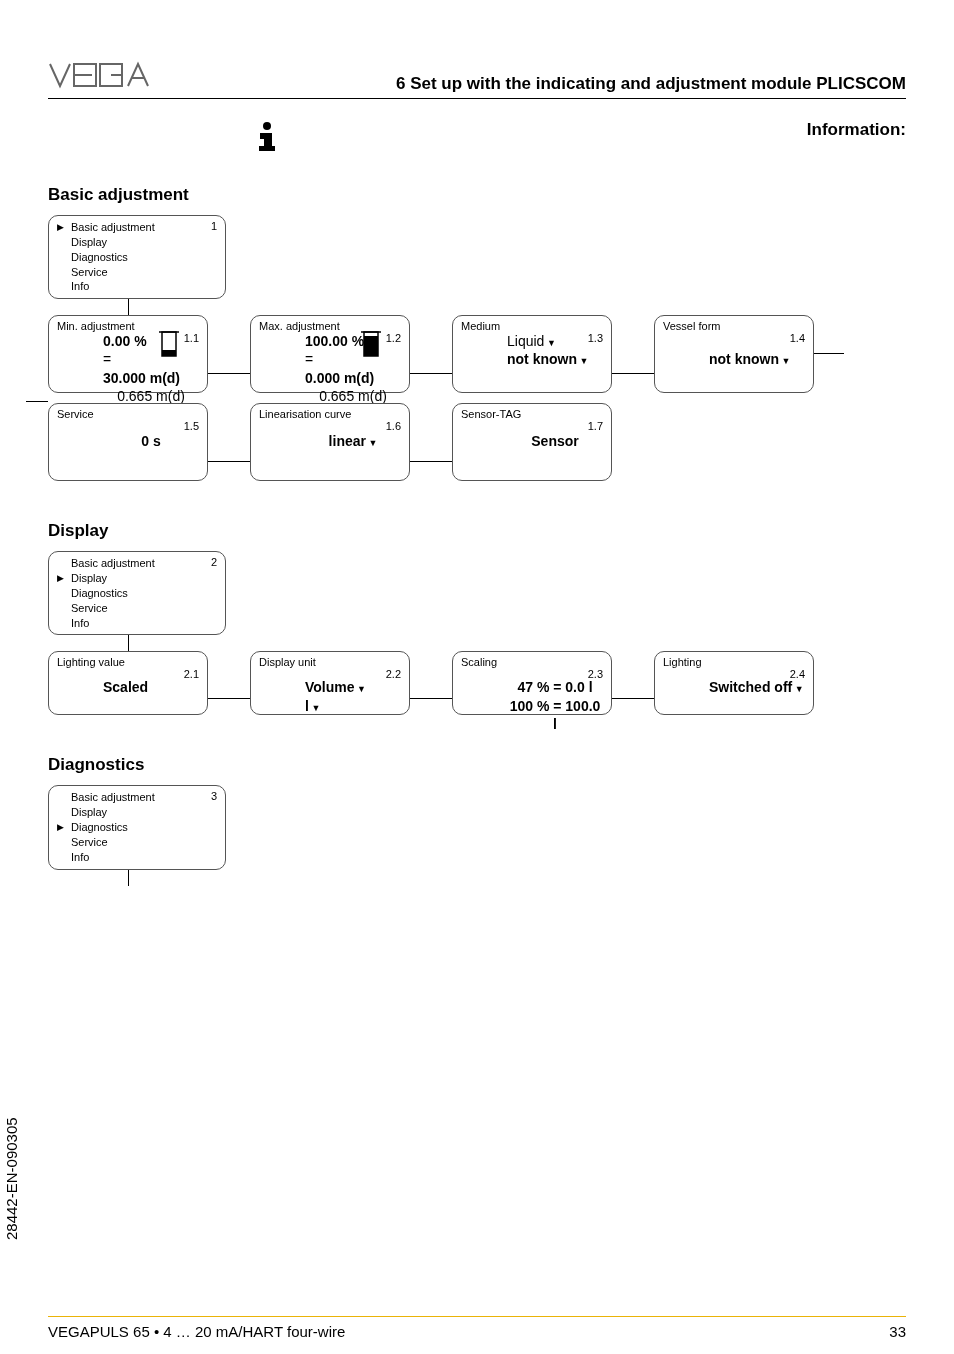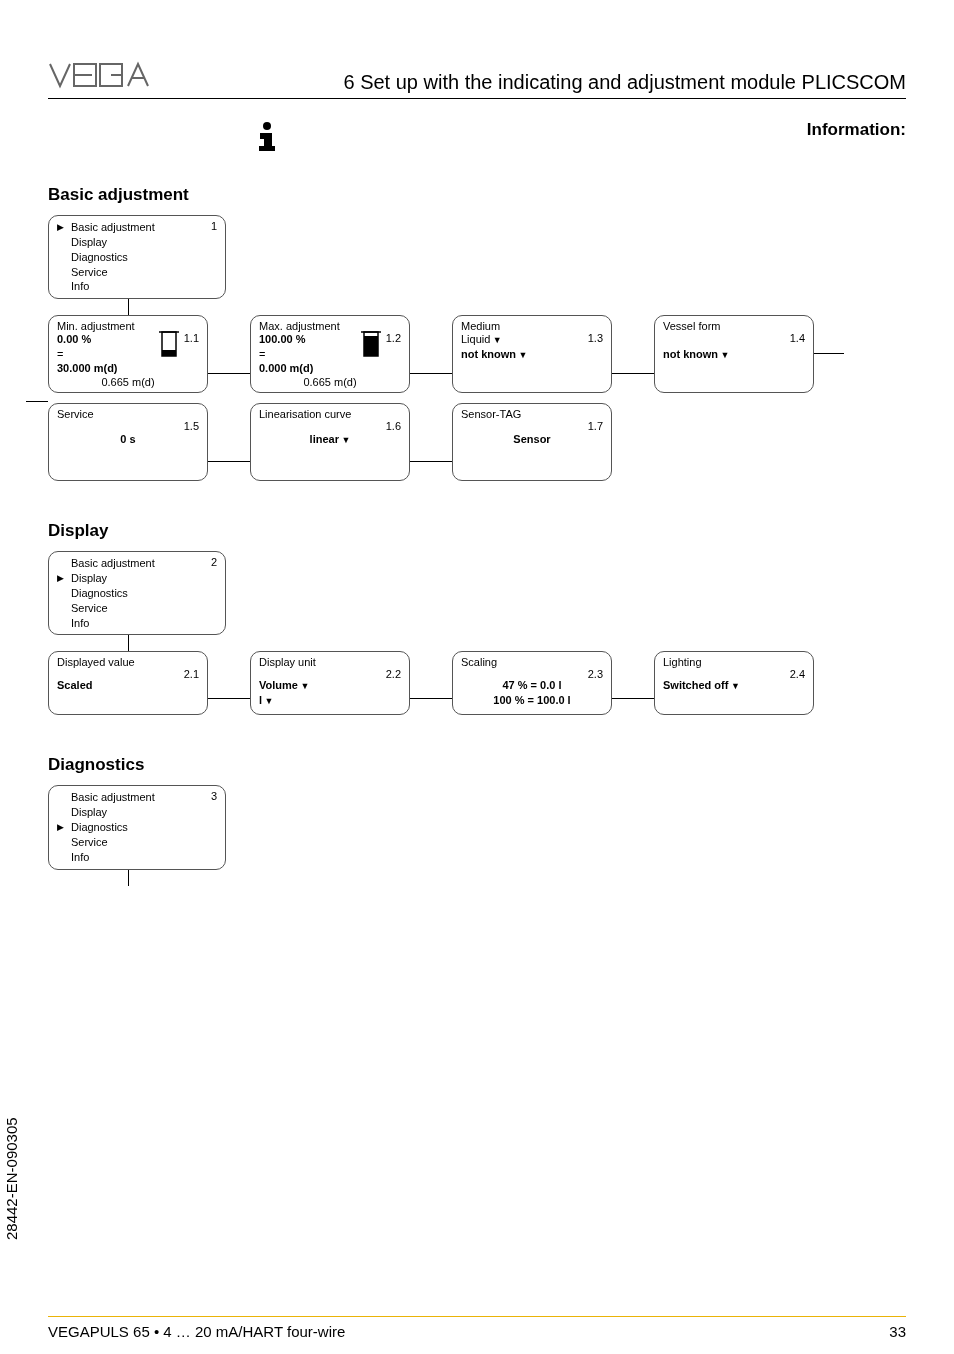--- a/index.html
+++ b/index.html
@@ -21,21 +21,22 @@
     border-bottom: 1px solid #000;
     padding-bottom: 4px;
     margin-bottom: 20px;
   }
   .logo {
     flex: 0 0 auto;
   }
   .header-title {
     flex: 1;
     text-align: right;
-    font-size: 20px;
+    font-size: 17px;
+    font-weight: bold;
   }
   .section-title {
     font-size: 22px;
     font-weight: bold;
     margin: 20px 0 14px 240px;
   }
   .info-block {
     display: flex;
     align-items: flex-start;
     margin-left: 208px;
@@ -115,22 +116,23 @@
   .val-box .num {
     position: absolute;
     right: 8px;
     top: 16px;
     font-size: 11px;
   }
   .val-title {
     font-size: 11px;
   }
   .val-line {
-    font-size: 11px;
+    font-size: 14px;
     line-height: 1.3;
+    margin-left: 46px;
   }
   .bold { font-weight: bold; }
   .center { text-align: center; }
   .dd::after { content: " ▼"; font-size: 9px; }
 
   
   .hconn {
     width: 42px;
     height: 1px;
     background: #000;
@@ -327,21 +329,21 @@
       <div class="menu-item sel">Display</div>
       <div class="menu-item">Diagnostics</div>
       <div class="menu-item">Service</div>
       <div class="menu-item">Info</div>
     </div>
     <div class="vline-under-menu"></div>
 
     <div class="row">
       <div class="val-box" style="height:64px;">
         <span class="num">2.1</span>
-        <div class="val-title">Displayed value</div>
+        <div class="val-title">Lighting value</div>
         <div style="height:10px"></div>
         <div class="val-line bold">Scaled</div>
       </div>
       <div class="hconn" style="margin-top:30px;"></div>
       <div class="val-box" style="height:64px;">
         <span class="num">2.2</span>
         <div class="val-title">Display unit</div>
         <div style="height:10px"></div>
         <div class="val-line bold dd">Volume</div>
         <div class="val-line bold dd">l</div>

